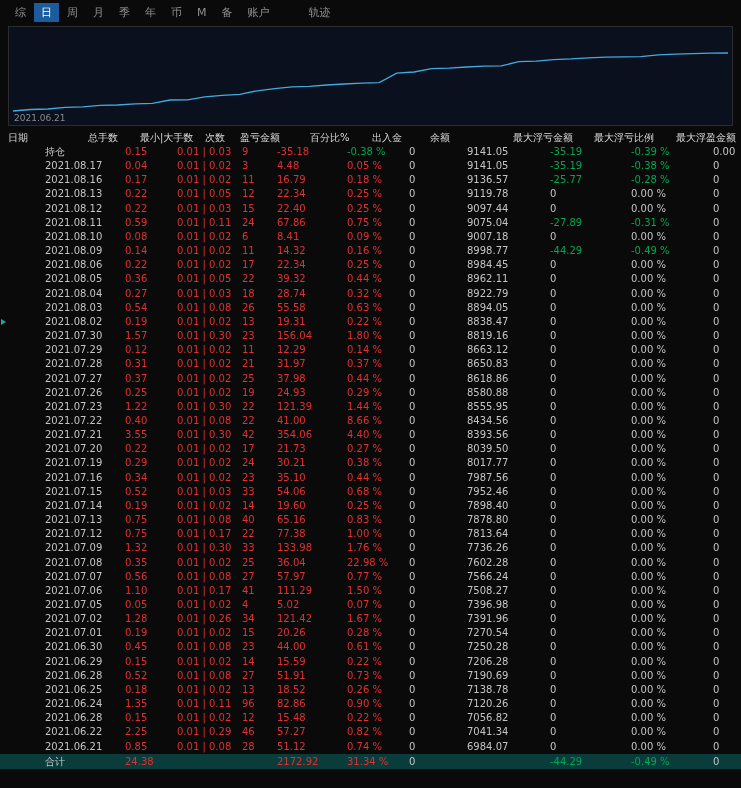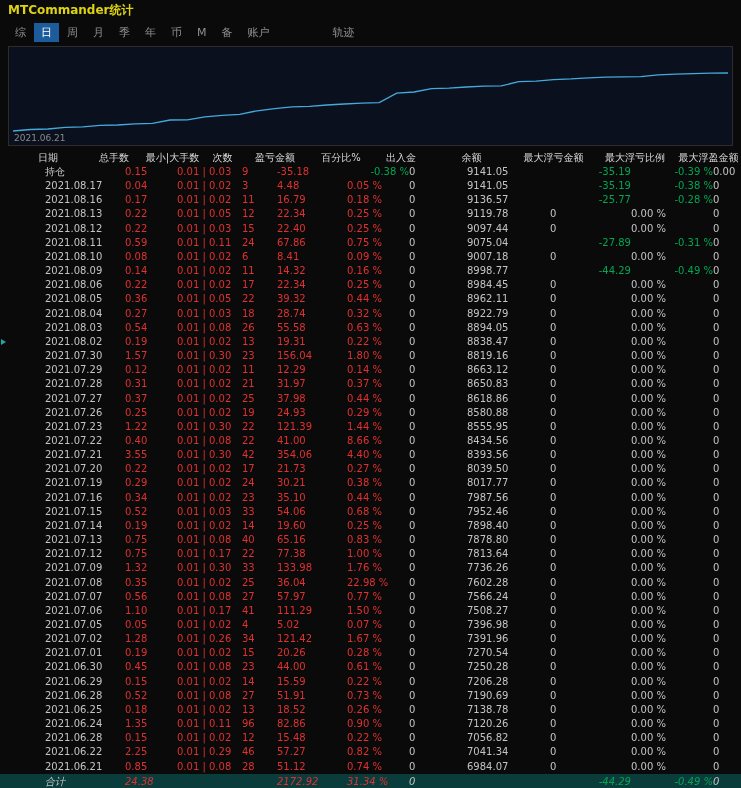--- a/index.html
+++ b/index.html
@@ -12,63 +12,60 @@
   }
   .titlebar { height: 20px; line-height: 20px; padding-left: 8px; }
   .title { color: #ddd313; font-weight: bold; font-size: 12px; }
 
   .menubar {
     height: 24px; display: flex; align-items: center;
     padding-left: 8px; color: #8f8f8f; font-size: 11px;
   }
   .menu-item { padding: 2px 7px; margin-right: 1px; cursor: default; }
   .menu-item.active { background: #1c5c9c; color: #ffffff; }
-  .menu-item.gapped { margin-left: 48px; }
+  .menu-item.gapped { margin-left: 24px; }
 
   .chart {
     position: relative; margin: 2px 8px 0;
     height: 100px; border: 1px solid #2c2c2c;
     background: #0a101d;
   }
   .chart svg { display: block; }
   .chart-label {
     position: absolute; left: 5px; bottom: 2px;
     color: #8a8a8a; font-size: 9px;
   }
 
   .table { margin-top: 4px; }
   .thead, .row {
     display: grid;
     grid-template-columns: 80px 52px 65px 35px 70px 62px 58px 83px 81px 82px 1fr;
     padding-left: 8px;
     position: relative;
   }
-  .thead { height: 15px; line-height: 15px; color: #d8d8d8; text-align: center; }
+  .thead { height: 15px; line-height: 15px; color: #d8d8d8; }
   .row { height: 14.16px; line-height: 14.16px; padding-left: 45px; }
-  .row.total { background: #0b3c3c; height: 15px; line-height: 15px; font-style: italic; }
+  .row.total { background: #0b3c3c; height: 15px; line-height: 15px; }
   .cell { white-space: nowrap; overflow: hidden; }
   .c-date  { color: #c4c4c4; }
   .c-red   { color: #df3131; }
-  .c-green { color: #00a651; text-align: right; }
+  .c-green { color: #00a651; }
   .c-white { color: #c4c4c4; }
   .marker {
     position: absolute; left: 1px; top: 4px; width: 0; height: 0;
     border-left: 5px solid #1fa8a0;
     border-top: 3px solid transparent;
     border-bottom: 3px solid transparent;
   }
 </style>
 </head>
 <body>
 
 <div class="window">
 
-  <div class="titlebar">
-    <span class="title">MTCommander统计</span>
-  </div>
 
   <div class="menubar" id="menubar">
       <span class="menu-item">综</span>
       <span class="menu-item active">日</span>
       <span class="menu-item">周</span>
       <span class="menu-item">月</span>
       <span class="menu-item">季</span>
       <span class="menu-item">年</span>
       <span class="menu-item">币</span>
       <span class="menu-item">M</span>

